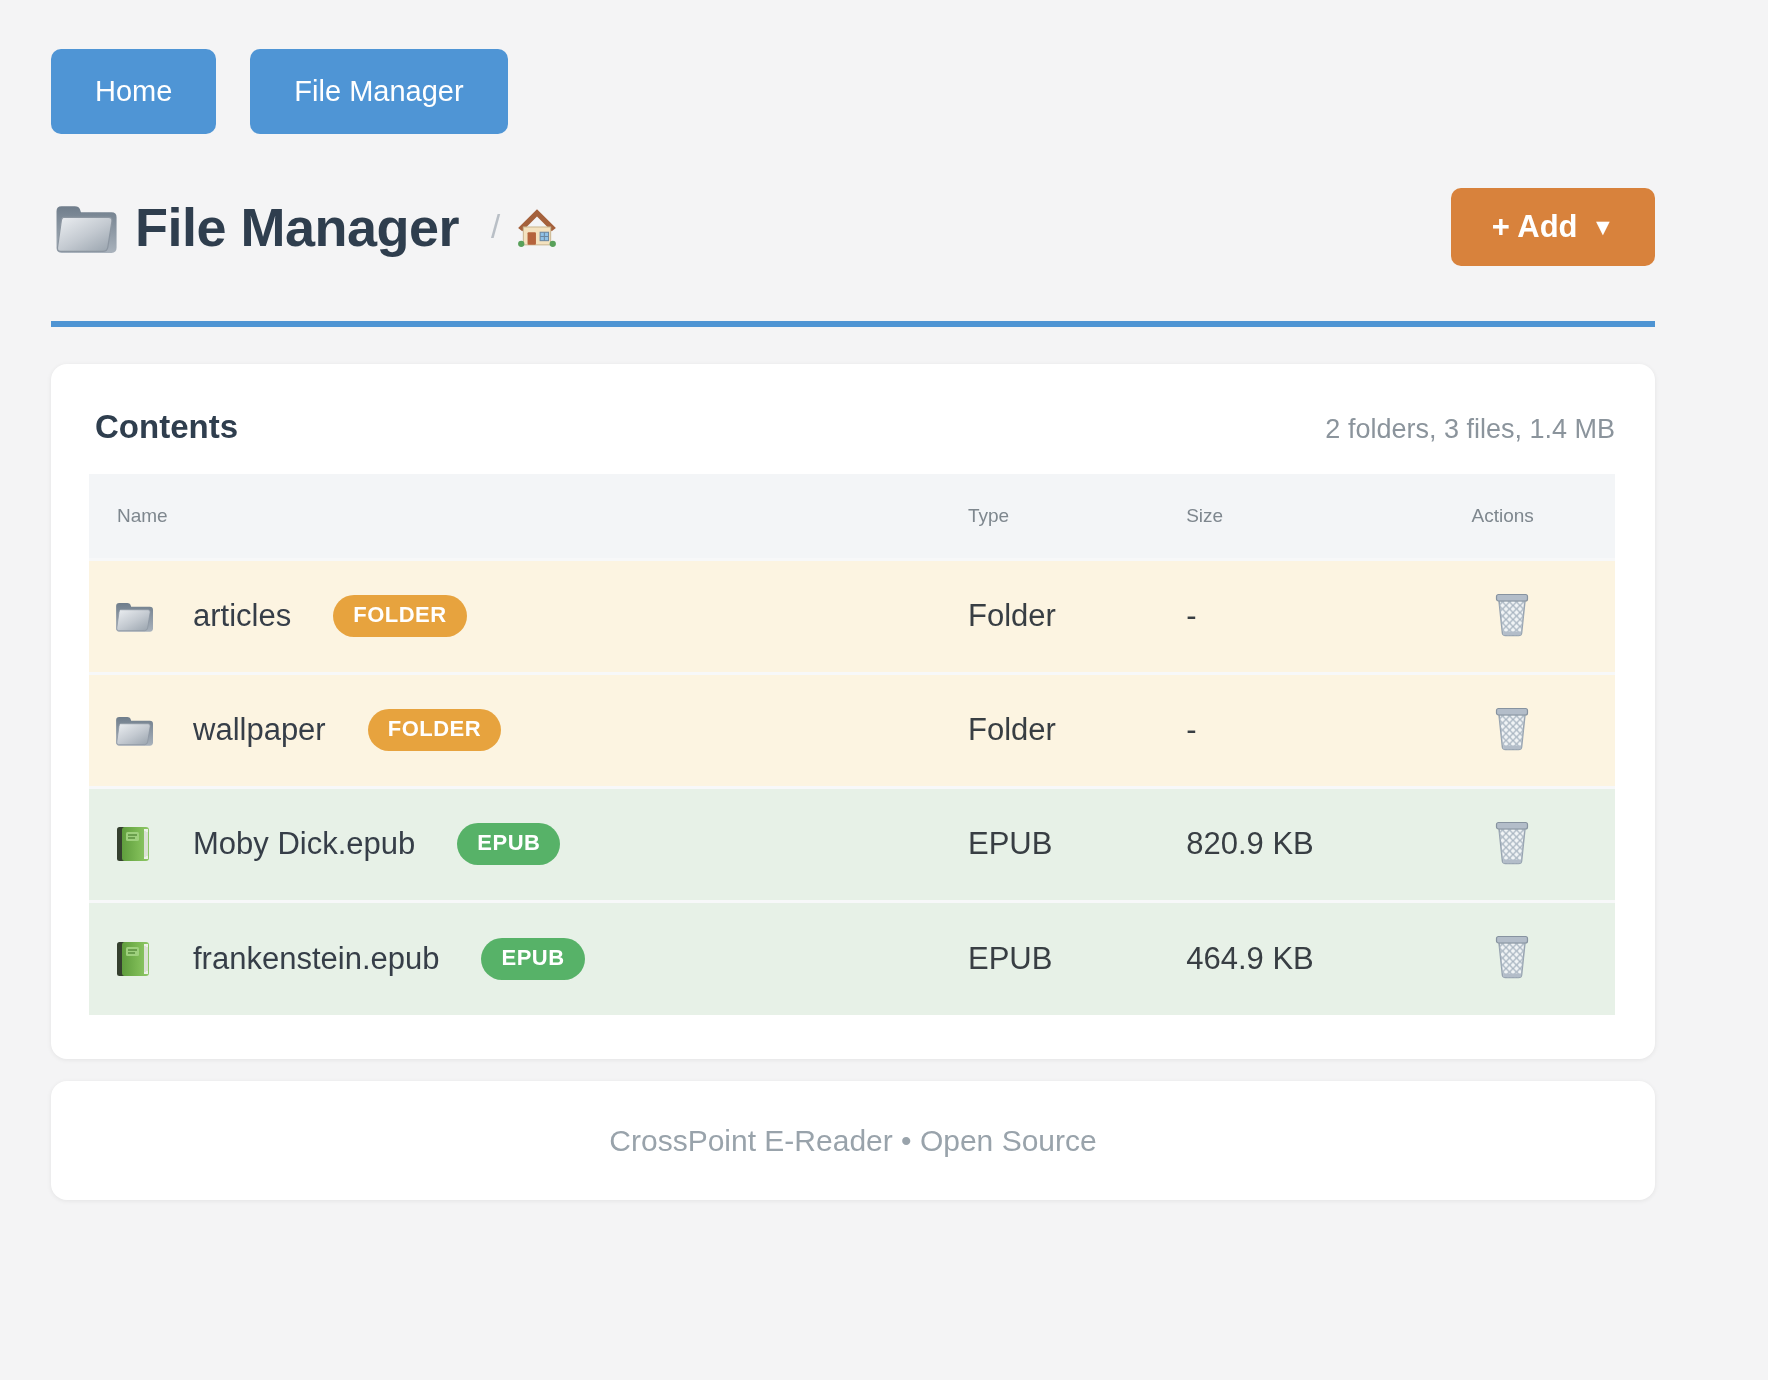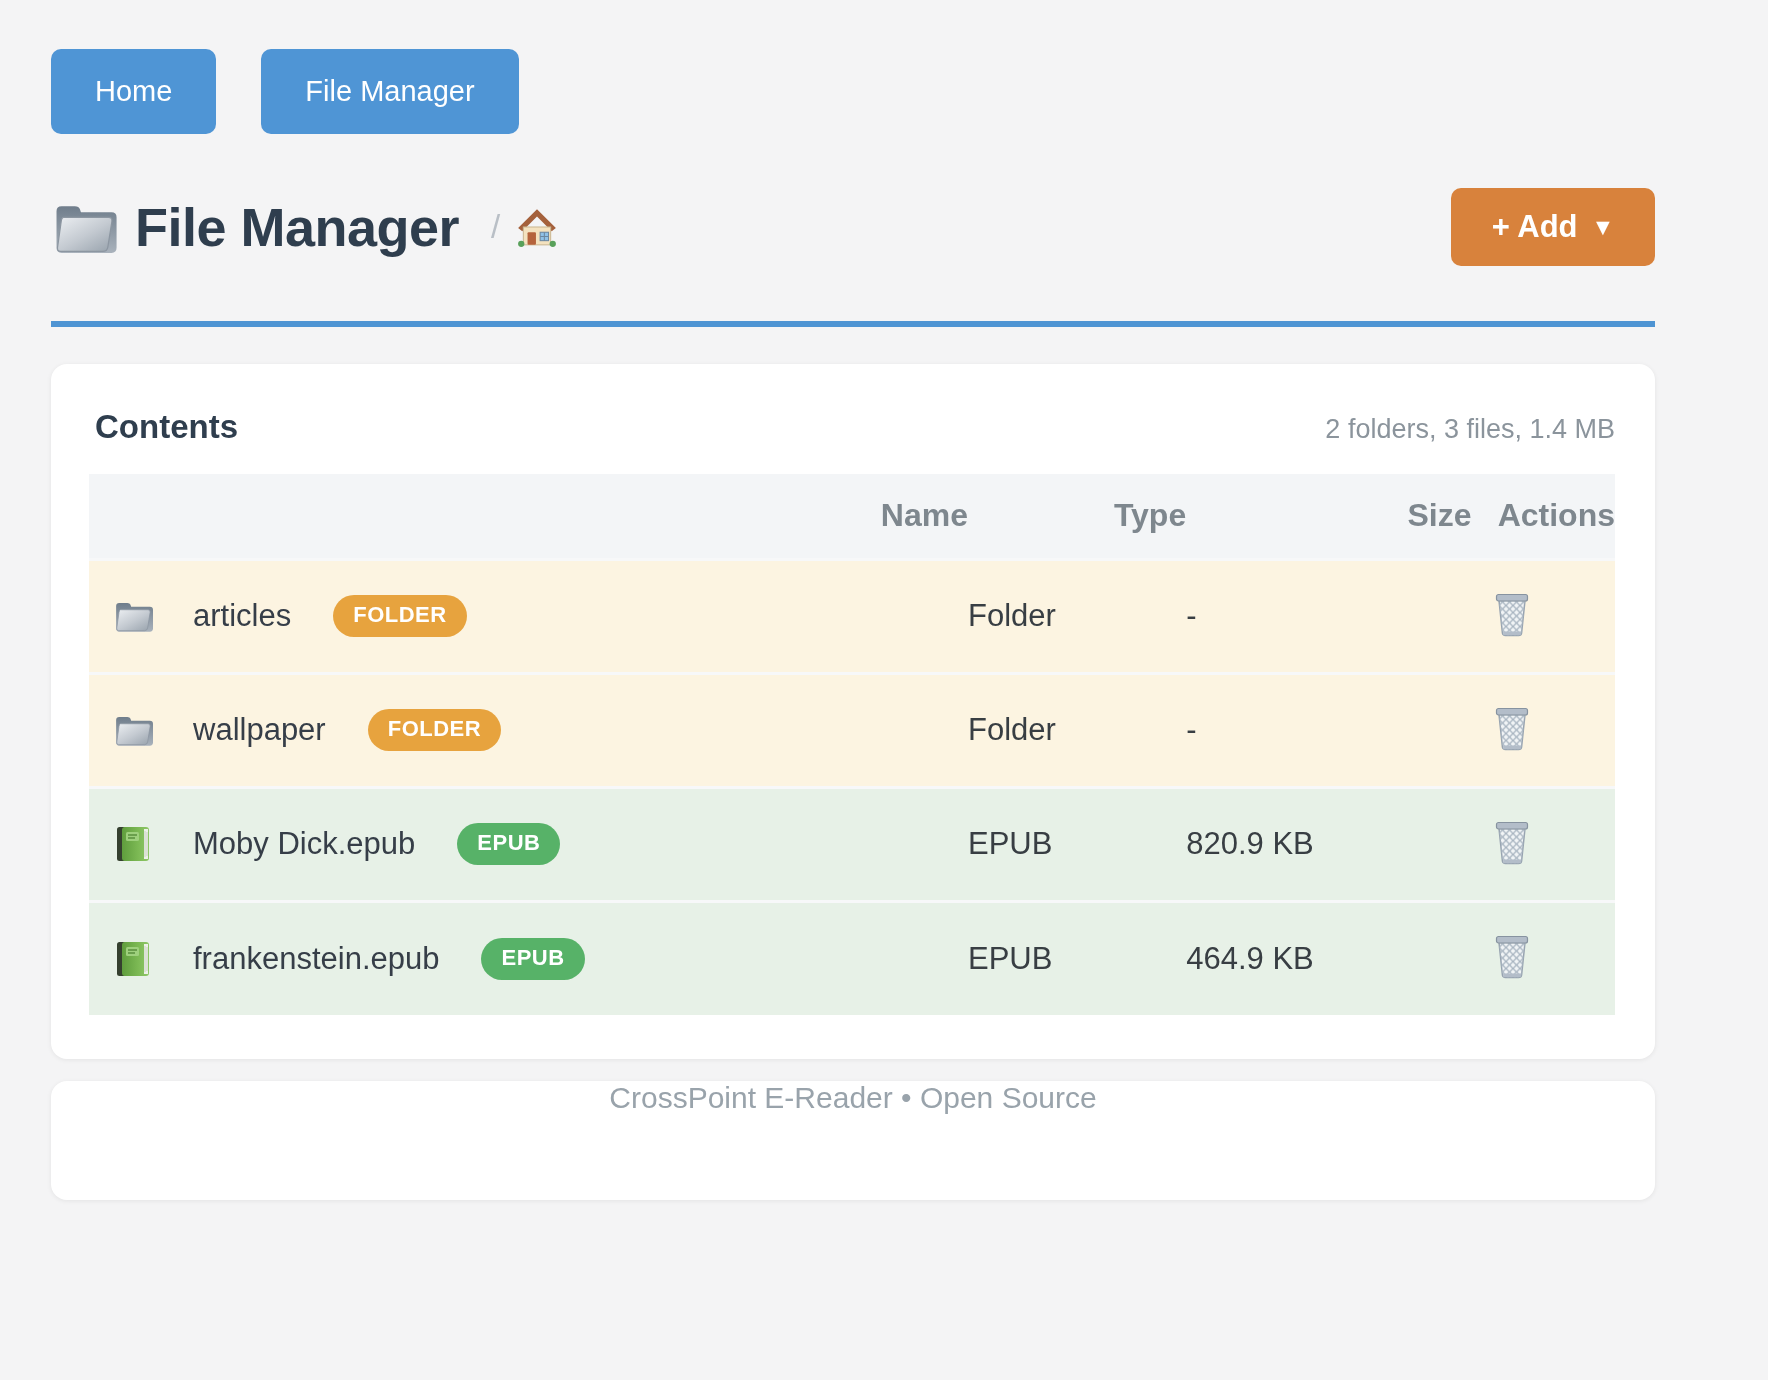--- a/index.html
+++ b/index.html
@@ -5,21 +5,21 @@
   * { box-sizing: border-box; margin: 0; padding: 0; }
   html, body { width: 1768px; height: 1380px; }
   body {
     background: #f4f4f5;
     font-family: "Liberation Sans", sans-serif;
     overflow: hidden;
   }
   .page { margin-left: 51px; width: 1604px; }
 
   
-  .topnav { padding-top: 49px; display: flex; gap: 45px; }
+  .topnav { padding-top: 49px; display: flex; gap: 34px; }
   .nav-btn {
     height: 85px; padding: 0 44px;
     background: #4f95d5; color: #fff;
     font-family: inherit; font-size: 29px;
     border: none; border-radius: 10px; cursor: pointer;
   }
 
   
   .page-header {
     margin-top: 54px; display: flex; align-items: center;
@@ -51,21 +51,21 @@
     box-shadow: 0 1px 5px rgba(0,0,0,0.07);
     padding: 44px 40px 44px 38px;
   }
   .card-head { display: flex; align-items: baseline; }
   .card-title { font-size: 33px; font-weight: bold; color: #2f3e4e; flex: 1; margin-left: 6px; }
   .card-summary { font-size: 27px; color: #8b949c; text-align: center; }
 
   table.files { width: 100%; border-collapse: collapse; margin-top: 28px; table-layout: fixed; }
   thead th {
     background: #f3f5f7; height: 85px;
-    font-size: 32px; font-weight: bold; color: #7e878e; text-align: right;
+    font-size: 19px; font-weight: normal; color: #7e878e; text-align: left;
   }
   th.col-name { width: 57.6%; padding-left: 28px; }
   th.col-type { width: 14.3%; }
   th.col-size { width: 18.7%; }
   th.col-actions { width: 9.4%; }
   tbody tr { height: 114px; border-top: 3px solid #f7f8f9; }
   tr.row-folder { background: #fcf4e1; }
   tr.row-epub { background: #e7f1e7; }
   td.td-name { padding-left: 24px; }
   .name-link { display: flex; align-items: center; text-decoration: none; cursor: pointer; gap: 20px; }
@@ -81,21 +81,21 @@
   .badge-epub { background: #57b268; }
   td.td-type, td.td-size { font-size: 31px; color: #383e43; }
   td.td-actions { padding-left: 20px; }
   .trash-btn { background: none; border: none; cursor: pointer; padding: 0; display: inline-flex; }
   .trash { width: 40px; height: 47px; }
 
   
   .footer-card {
     margin-top: 22px; background: #fff; border-radius: 16px;
     box-shadow: 0 1px 5px rgba(0,0,0,0.07);
-    height: 119px; display: flex; justify-content: center;
+    height: 119px; display: flex; align-items: center; justify-content: center;
   }
   .footer-text { font-size: 30px; color: #99a3ab; }
 
   .symlib { position: absolute; width: 0; height: 0; overflow: hidden; }
 </style>
 </head>
 <body>
 
 <svg class="symlib" xmlns="http://www.w3.org/2000/svg" aria-hidden="true">
   <defs>

